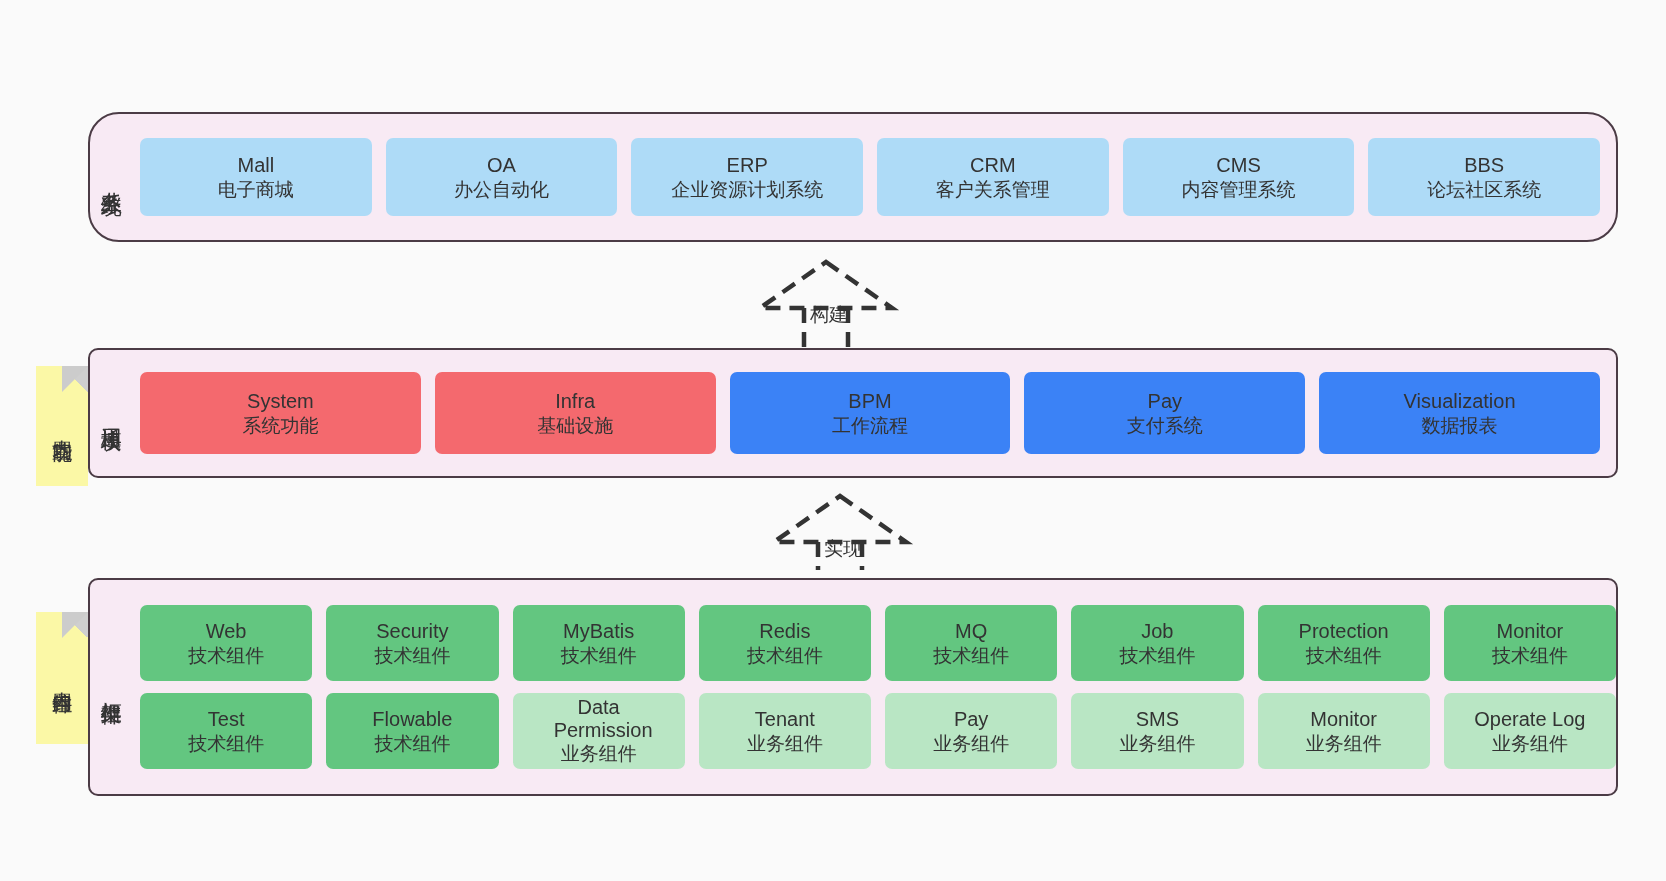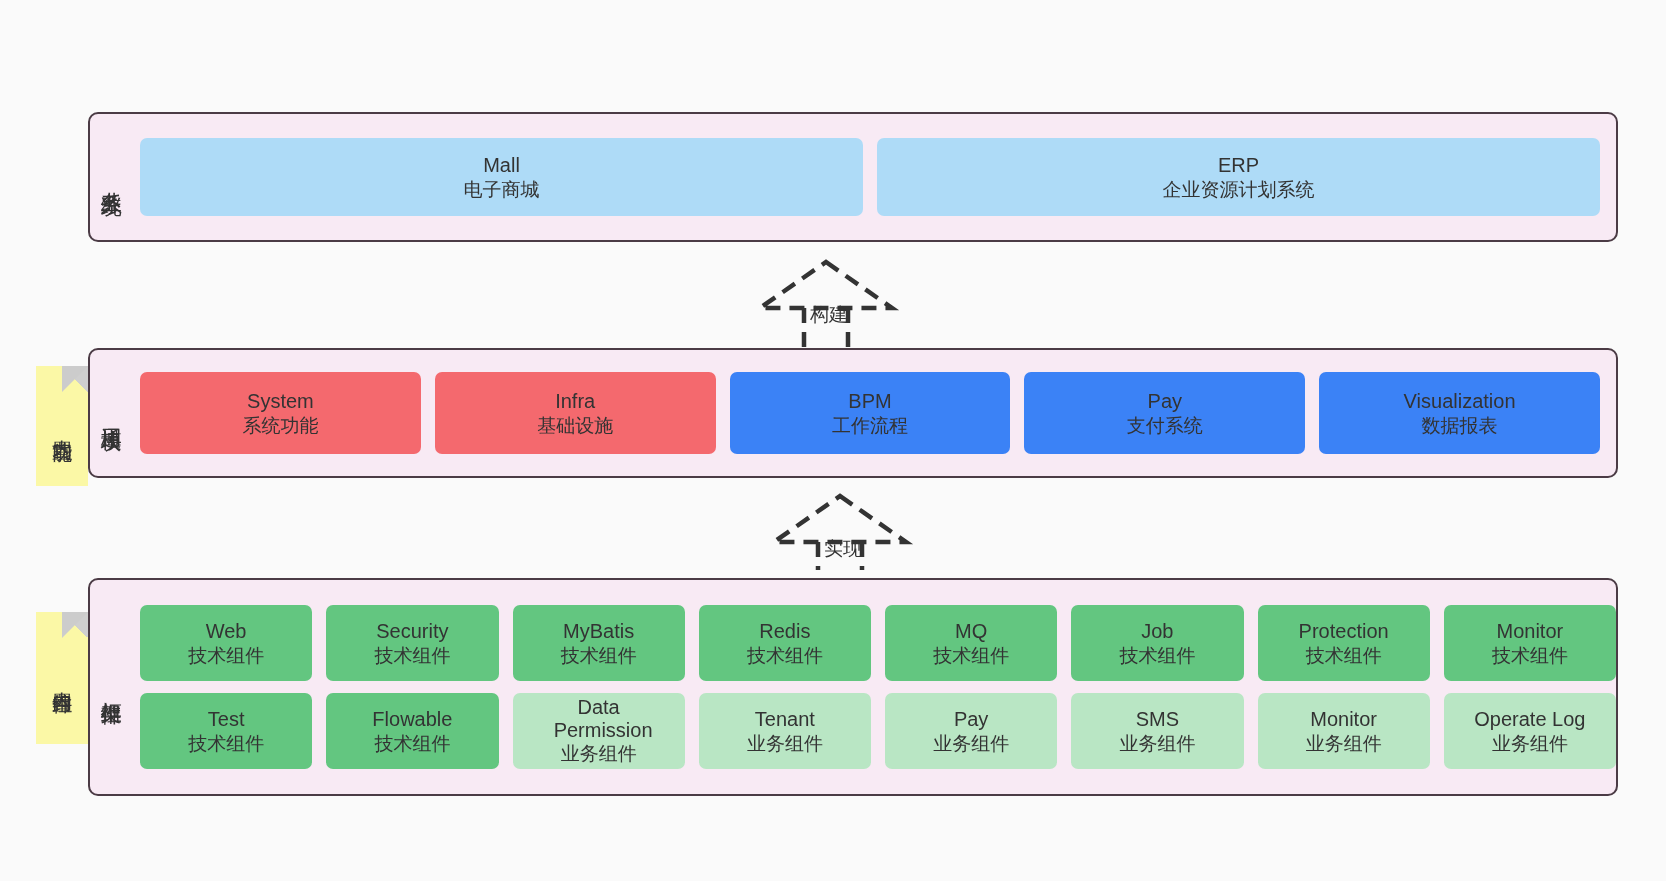--- a/index.html
+++ b/index.html
@@ -149,30 +149,46 @@
     white-space: nowrap;
     background: transparent;
     user-select: none;
   }
 </style>
 </head>
 <body>
 
 <div id="canvas">
 
-  <div class="layer" id="layer-business" style="left:88px; top:112px; width:1530px; height:130px;">
+  <div class="layer" id="layer-business" style="left:88px; top:112px; width:1530px; height:130px;border-radius:31px;">
     <div class="layer-title">业务系统</div>
     <div class="layer-body">
       <div class="box blue">
         <span>Mall</span>
         <span class="sub">电子商城</span>
       </div>
       <div class="box blue">
+        <span>OA</span>
+        <span class="sub">办公自动化</span>
+      </div>
+      <div class="box blue">
         <span>ERP</span>
         <span class="sub">企业资源计划系统</span>
+      </div>
+      <div class="box blue">
+        <span>CRM</span>
+        <span class="sub">客户关系管理</span>
+      </div>
+      <div class="box blue">
+        <span>CMS</span>
+        <span class="sub">内容管理系统</span>
+      </div>
+      <div class="box blue">
+        <span>BBS</span>
+        <span class="sub">论坛社区系统</span>
       </div>
     </div>
   </div>
 
   <div class="arrow" style="left:758px; top:258px; width:140px; height:105px;">
     <svg width="140" height="105" viewBox="0 0 140 105" fill="none">
 
       <path d="M 68 4 L 134 50 L 2 50 Z" stroke="#333333" stroke-width="4.5" fill="none" stroke-dasharray="15 9" stroke-linecap="butt" stroke-linejoin="miter"></path>
 
       <path d="M 46 50 L 46 103" stroke="#333333" stroke-width="4.5" fill="none" stroke-dasharray="15 9"></path>

